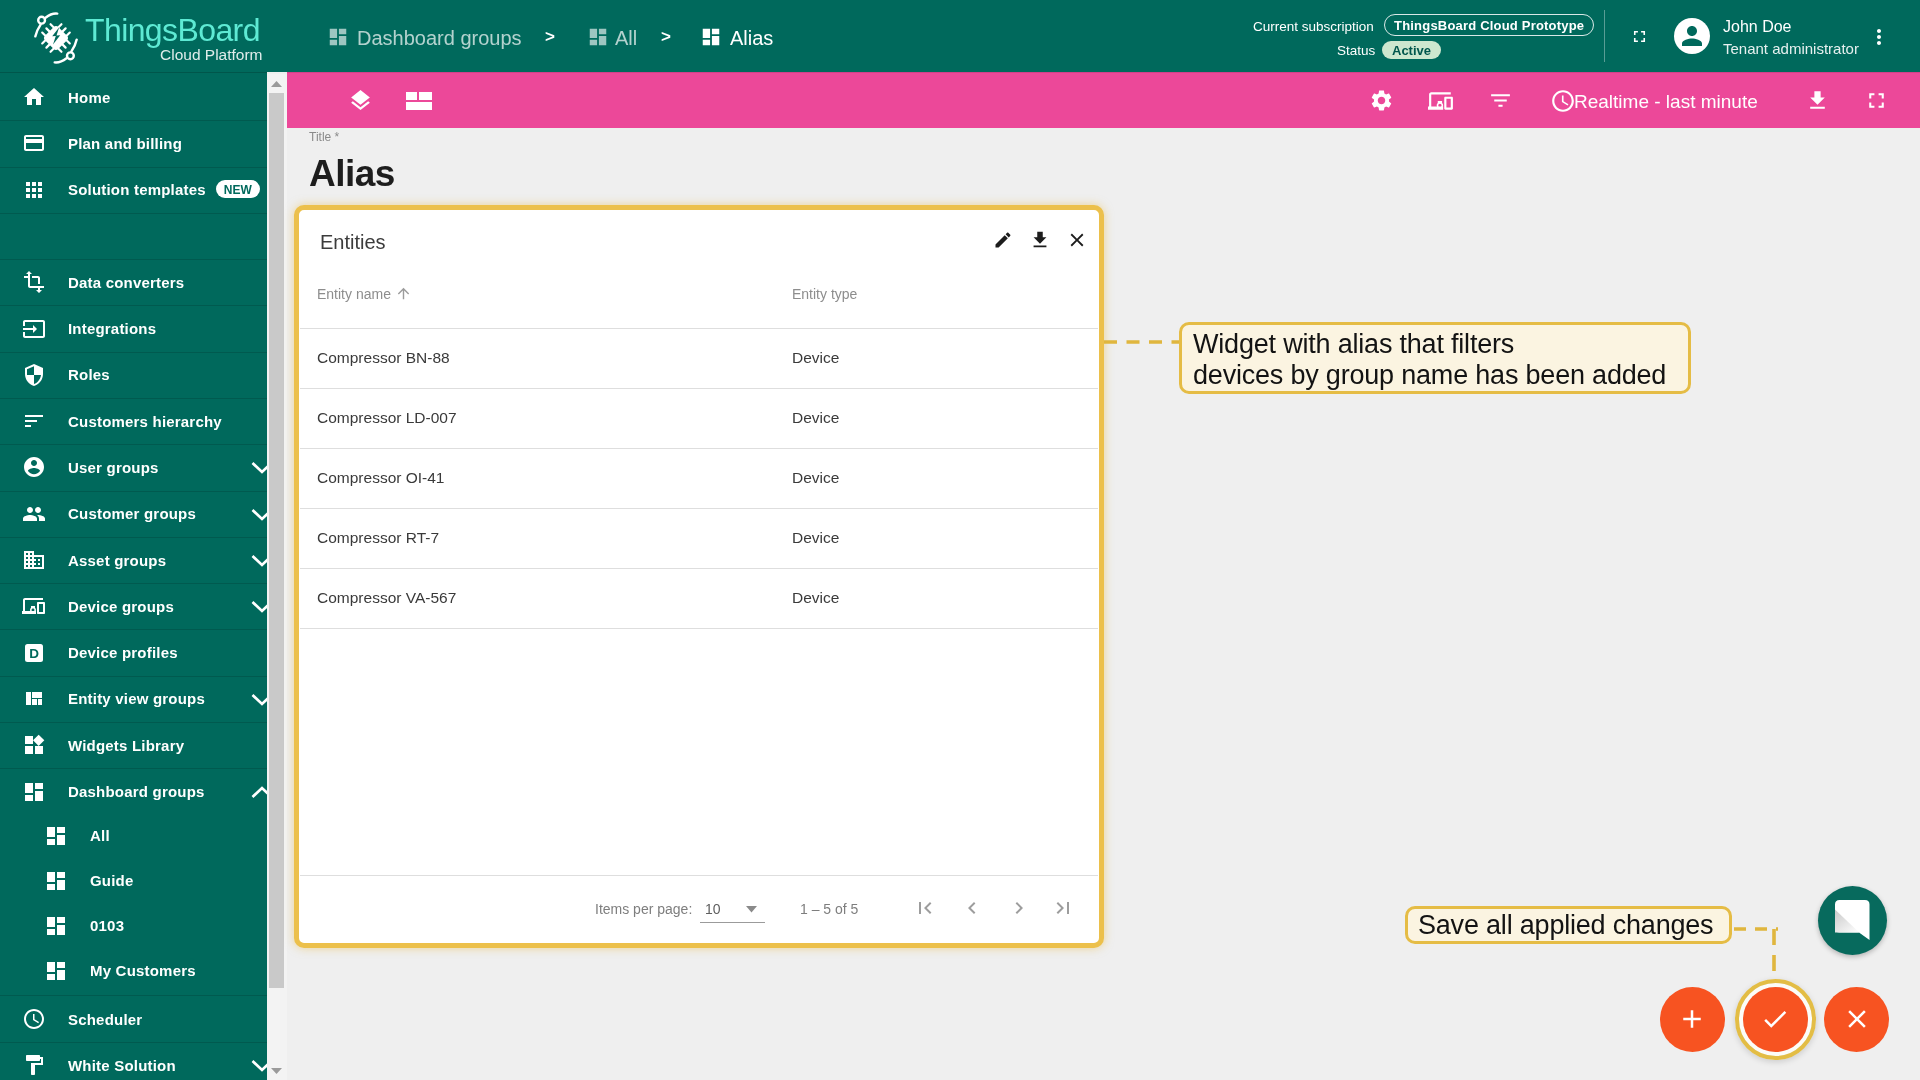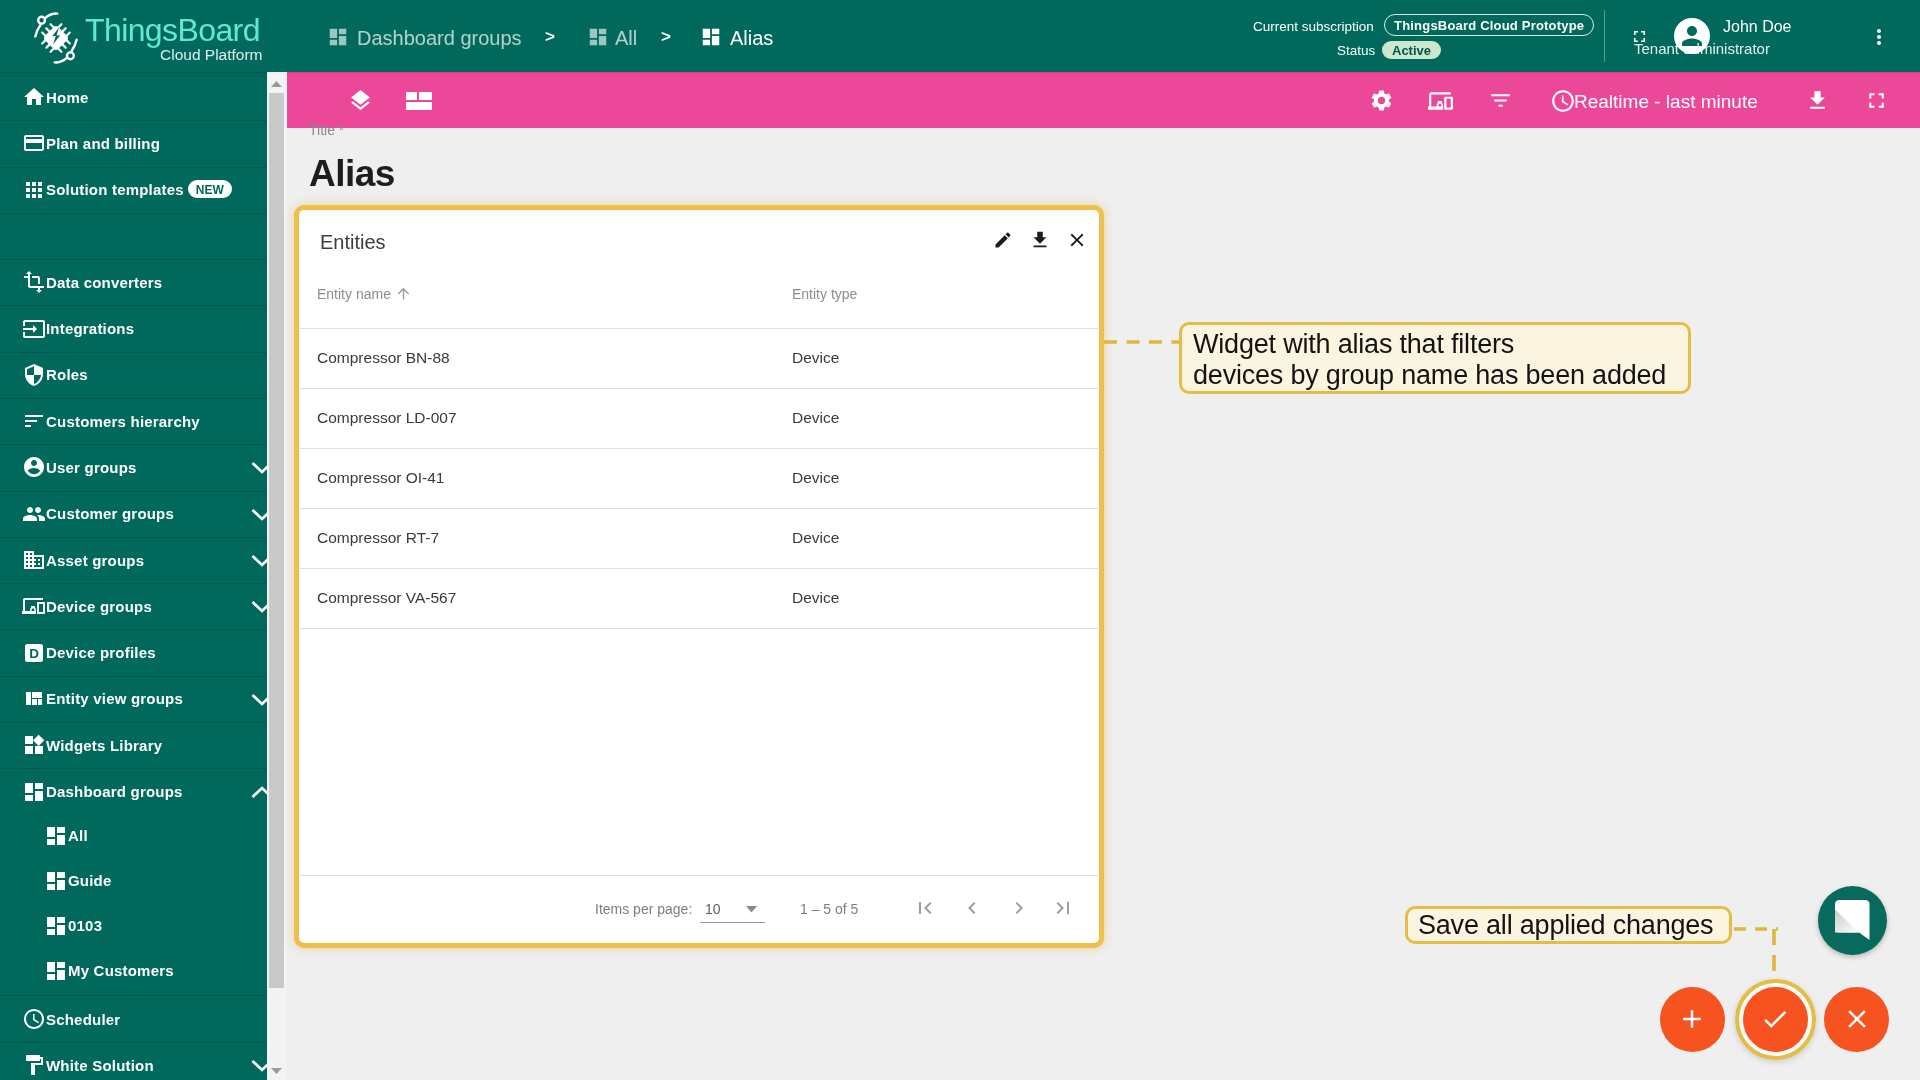--- a/index.html
+++ b/index.html
@@ -6,21 +6,21 @@
 html,body { width:1920px; height:1080px; overflow:hidden; background:#efefef;
   font-family:"Liberation Sans", sans-serif; }
 
 #header { position:absolute; left:0; top:0; width:1920px; height:72px; background:#00695c; }
 #toolbar { position:absolute; left:287px; top:72px; width:1790px; height:56px; background:#ec4899; border-top:1px solid rgba(0,0,0,0.10); }
 #sidebar { position:absolute; left:0; top:72px; width:267px; height:1008px; background:#00695c; border-top:1px solid rgba(0,0,0,0.18); }
 #sbar { position:absolute; left:267px; top:74px; width:20px; height:1006px; background:#f3f3f3; }
 #content { position:absolute; left:287px; top:128px; width:1633px; height:952px; background:#efefef; }
 .mi { position:absolute; left:0; width:267px; height:46px; display:flex; align-items:center; color:#fff; }
 .mi svg { margin-left:22px; flex:none; }
-.mi .lbl { margin-left:0; font-size:15px; font-weight:700; letter-spacing:0.2px; }
+.mi .lbl { margin-left:22px; font-size:15px; font-weight:700; letter-spacing:0.2px; }
 .mi .chev { position:absolute; left:228px; top:11px; }
 .mi.sub svg { margin-left:44px; }
 .sdiv { position:absolute; left:0; width:267px; height:1px; background:rgba(0,0,0,0.14); }
 .newbadge { position:absolute; left:196px; top:-9px; background:#fff; color:#00695c; font-size:12px;
   font-weight:700; border-radius:9px; padding:2px 8px 0 8px; height:18px; line-height:16px;}
 
 .crumb { position:absolute; top:27px; display:flex; align-items:center; color:rgba(255,255,255,0.70);
   font-size:20px; font-weight:500; }
 .crumb.active { color:#fff; }
 .gt { position:absolute; top:27px; color:#fff; font-size:17px; font-weight:700; }
@@ -96,21 +96,21 @@
 <div class="pill2" style="left:1382px;top:41px">Active</div>
 <div style="position:absolute;left:1604px;top:10px;width:1px;height:52px;background:rgba(255,255,255,0.35)"></div>
 <svg style="position:absolute;left:1630px;top:27px;opacity:1.0" width="19" height="19" viewBox="0 0 24 24" fill="#fff">
       <path d="M7 14H5v5h5v-2H7v-3zm-2-4h2V7h3V5H5v5zm12 7h-3v2h5v-5h-2v3zM14 5v2h3v3h2V5h-5z"></path>
     </svg>
 <div style="position:absolute;left:1674px;top:18px;width:36px;height:36px;border-radius:50%;background:#fff"></div>
 <svg style="position:absolute;left:1677px;top:21px" width="30" height="30" viewBox="0 0 24 24" fill="#00695c">
       <path d="M12 12c2.21 0 4-1.79 4-4s-1.79-4-4-4-4 1.79-4 4 1.79 4 4 4zm0 2c-2.67 0-8 1.34-8 4v2h16v-2c0-2.66-5.33-4-8-4z"></path>
     </svg>
 <div style="position:absolute;left:1723px;top:18px;color:#fff;font-size:16px">John Doe</div>
-<div style="position:absolute;left:1634px;top:40px;color:rgba(255,255,255,0.9);font-size:15px">Tenant administrator</div>
+<div style="position:absolute;left:1723px;top:40px;color:rgba(255,255,255,0.9);font-size:15px">Tenant administrator</div>
 <svg style="position:absolute;left:1867px;top:25px" width="24" height="24" viewBox="0 0 24 24" fill="#fff">
       <path d="M12 8c1.1 0 2-.9 2-2s-.9-2-2-2-2 .9-2 2 .9 2 2 2zm0 2c-1.1 0-2 .9-2 2s.9 2 2 2 2-.9 2-2-.9-2-2-2zm0 6c-1.1 0-2 .9-2 2s.9 2 2 2 2-.9 2-2-.9-2-2-2z"></path>
     </svg>
 </div>
 <div id="sidebar">
 <div class="mi" style="top:1.0px">
       <svg width="24" height="24" viewBox="0 0 24 24" fill="#fff">
         <path d="M10 20v-6h4v6h5v-8h3L12 3 2 12h3v8z"></path>
       </svg>
       <span class="lbl">Home</span>
@@ -119,21 +119,21 @@
       <svg width="24" height="24" viewBox="0 0 24 24" fill="#fff">
         <path d="M20 4H4c-1.11 0-1.99.89-1.99 2L2 18c0 1.11.89 2 2 2h16c1.11 0 2-.89 2-2V6c0-1.11-.89-2-2-2zm0 14H4v-6h16v6zm0-10H4V6h16v2z"></path>
       </svg>
       <span class="lbl">Plan and billing</span>
     </div>
 <div class="mi" style="top:93.6px">
       <svg width="24" height="24" viewBox="0 0 24 24" fill="#fff">
         <path d="M4 8h4V4H4v4zm6 12h4v-4h-4v4zm-6 0h4v-4H4v4zm0-6h4v-4H4v4zm6 0h4v-4h-4v4zm6-10v4h4V4h-4zm-6 4h4V4h-4v4zm6 6h4v-4h-4v4zm0 6h4v-4h-4v4z"></path>
       </svg>
       <span class="lbl">Solution templates</span>
-      <span class="newbadge" style="position:static;margin-left:4px;margin-top:-2px">NEW</span>
+      <span class="newbadge" style="position:static;margin-left:10px;margin-top:-2px">NEW</span>
     </div>
 <div class="mi" style="top:186.2px">
       <svg width="24" height="24" viewBox="0 0 24 24" fill="#fff">
         <path d="M22 18v-2H8V4h2L7 1 4 4h2v2H2v2h4v8c0 1.1.9 2 2 2h8v2h-2l3 3 3-3h-2v-2h4zM10 8h6v6h2V8c0-1.1-.9-2-2-2h-6v2z"></path>
       </svg>
       <span class="lbl">Data converters</span>
     </div>
 <div class="mi" style="top:232.5px">
       <svg width="24" height="24" viewBox="0 0 24 24" fill="#fff">
         <path d="M21 3.01H3c-1.1 0-2 .9-2 2V9h2V4.99h18v14.03H3V15H1v4.01c0 1.1.9 1.98 2 1.98h18c1.1 0 2-.88 2-1.98v-14c0-1.11-.9-2-2-2zM11 16l4-4-4-4v3H1v2h10v3z"></path>
@@ -308,21 +308,21 @@
     </svg>
     <div style="position:absolute;left:1287px;top:18px;color:#fff;font-size:19px;font-weight:500;white-space:nowrap">Realtime - last minute</div>
     <svg style="position:absolute;left:1518px;top:15px" width="25" height="25" viewBox="0 0 24 24" fill="#fff">
       <path d="M5 20h14v-2H5v2zM19 9h-4V3H9v6H5l7 7 7-7z"></path>
     </svg>
     <svg style="position:absolute;left:1577px;top:15px" width="25" height="25" viewBox="0 0 24 24" fill="#fff">
       <path d="M7 14H5v5h5v-2H7v-3zm-2-4h2V7h3V5H5v5zm12 7h-3v2h5v-5h-2v3zM14 5v2h3v3h2V5h-5z"></path>
     </svg>
   </div>
 <div id="content"></div>
-<div style="position:absolute;left:309px;top:122px;font-size:14px;color:#8a8a8a">Title *</div>
+<div style="position:absolute;left:309px;top:130px;font-size:12px;color:#8a8a8a">Title *</div>
 <div style="position:absolute;left:309px;top:153px;font-size:37px;font-weight:700;color:#1d1d1d;letter-spacing:-0.5px">Alias</div>
 <div id="card">
     <div class="cardtitle">Entities</div>
     <svg style="position:absolute;left:694px;top:20px" width="20" height="20" viewBox="0 0 24 24" fill="#1c1c1c">
       <path d="M3 17.25V21h3.75L17.81 9.94l-3.75-3.75L3 17.25zM20.71 7.04c.39-.39.39-1.02 0-1.41l-2.34-2.34c-.39-.39-1.02-.39-1.41 0l-1.83 1.83 3.75 3.75 1.83-1.83z"></path>
     </svg>
     <svg style="position:absolute;left:730px;top:19px" width="22" height="22" viewBox="0 0 24 24" fill="#1c1c1c">
       <path d="M5 20h14v-2H5v2zM19 9h-4V3H9v6H5l7 7 7-7z"></path>
     </svg>
     <svg style="position:absolute;left:767px;top:19px" width="22" height="22" viewBox="0 0 24 24" fill="#1c1c1c">

